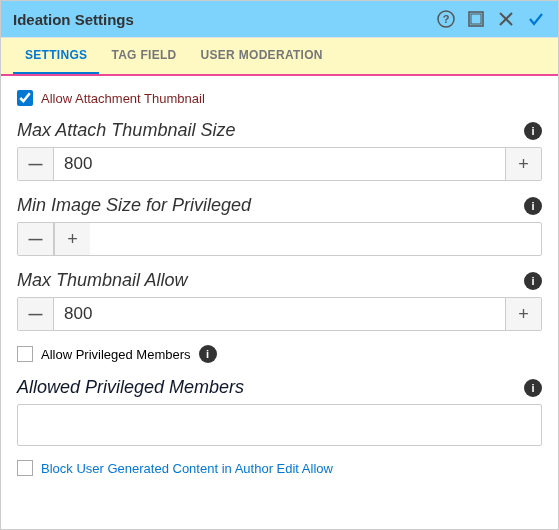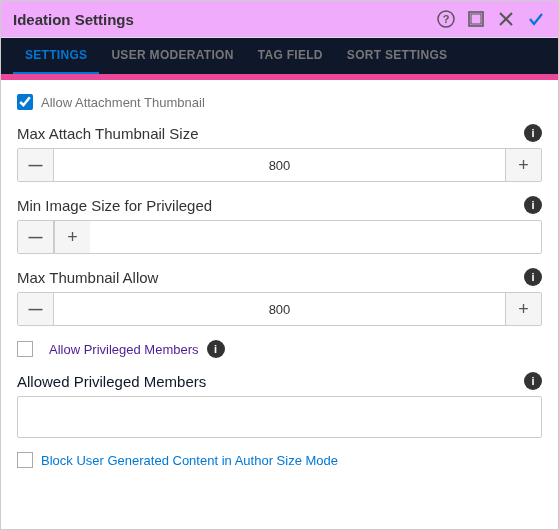--- a/index.html
+++ b/index.html
@@ -17,21 +17,21 @@
       border: 1px solid #ccc;
       display: flex;
       flex-direction: column;
       background: #fff;
     }
     .titlebar {
       display: flex;
       align-items: center;
       justify-content: space-between;
       padding: 8px 12px;
-      background: #f0abfc;
+      background: #7dd3fc;
       border-bottom: 1px solid #e0e0e0;
     }
     .titlebar-title {
       font-size: 15px;
       font-weight: bold;
       color: #333;
     }
     .titlebar-icons {
       display: flex;
       gap: 10px;
@@ -42,23 +42,23 @@
       height: 20px;
       display: flex;
       align-items: center;
       justify-content: center;
       color: #555;
       cursor: pointer;
       font-size: 16px;
     }
     .tabs {
       display: flex;
-      border-bottom: 6px solid #ec4899;
+      border-bottom: 2px solid #ec4899;
       padding: 0 12px;
-      background: #0f172a;
+      background: #fef9c3;
     }
     .tab {
       padding: 10px 12px;
       font-size: 12px;
       font-weight: bold;
       color: #777;
       cursor: pointer;
       border-bottom: 2px solid transparent;
       text-transform: uppercase;
       letter-spacing: 0.3px;
@@ -89,34 +89,35 @@
       margin-bottom: 14px;
     }
     .checkbox-input {
       width: 16px;
       height: 16px;
       accent-color: #0078d4;
       cursor: pointer;
     }
     .checkbox-label {
       font-size: 13px;
-      color: #737373;
+      color: #7f1d1d;
     }
     .field-group {
       margin-bottom: 14px;
     }
     .field-label-row {
       display: flex;
       align-items: center;
       justify-content: space-between;
       margin-bottom: 6px;
     }
     .field-label {
-      font-size: 15px;
+      font-size: 18px;
       color: #333;
+      font-style: italic;
     }
     .info-icon {
       width: 18px;
       height: 18px;
       background: #333;
       border-radius: 50%;
       color: #fff;
       font-size: 11px;
       font-weight: bold;
       display: flex;
@@ -148,42 +149,40 @@
     .stepper-btn.right {
       border-right: none;
       border-left: 1px solid #ccc;
     }
     .stepper-input {
       flex: 1;
       height: 32px;
       border: none;
       outline: none;
       padding: 0 10px;
-      font-size: 13px;
+      font-size: 17px;
       color: #333;
-      text-align: center;
     }
     .allow-privileged-row {
       display: flex;
       align-items: center;
       gap: 8px;
       margin-bottom: 14px;
     }
     .checkbox-unchecked {
       width: 16px;
       height: 16px;
       border: 1px solid #aaa;
       background: #fff;
       cursor: pointer;
       flex-shrink: 0;
     }
     .privileged-label {
       font-size: 13px;
-      color: #4c1d95;
-      margin-left: 8px;
+      color: #000000;
     }
     .allowed-members-field {
       border: 1px solid #ccc;
       border-radius: 2px;
       min-height: 42px;
       padding: 6px 8px;
       margin-top: 6px;
       background: #fff;
     }
     .minus-icon {
@@ -230,23 +229,22 @@
       <div class="titlebar-icon check-icon">
         <svg width="16" height="16" viewBox="0 0 16 16">
           <polyline points="2,8 6,13 14,3" fill="none" stroke="#0078d4" stroke-width="2.2"></polyline>
         </svg>
       </div>
     </div>
   </div>
 
   <div class="tabs">
     <div class="tab active">SETTINGS</div>
+    <div class="tab">TAG FIELD</div>
     <div class="tab">USER MODERATION</div>
-    <div class="tab">TAG FIELD</div>
-    <div class="tab">SORT SETTINGS</div>
   </div>
 
   <div class="content">
 
     <div class="checkbox-row">
       <input type="checkbox" class="checkbox-input" checked="" style="">
       <label class="checkbox-label">Allow Attachment Thumbnail</label>
     </div>
 
     <div class="field-group">
@@ -305,17 +303,17 @@
     <div class="field-group">
       <div class="field-label-row">
         <span class="field-label" style="color:#0f172a;">Allowed Privileged Members</span>
         <div class="info-icon">i</div>
       </div>
       <div class="allowed-members-field"></div>
     </div>
 
     <div class="checkbox-row">
       <div class="checkbox-unchecked"></div>
-      <label class="checkbox-label" style="color:#0078d4;">Block User Generated Content in Author Size Mode</label>
+      <label class="checkbox-label" style="color:#0078d4;">Block User Generated Content in Author Edit Allow</label>
     </div>
 
   </div>
 </div>
 
 </body></html>

